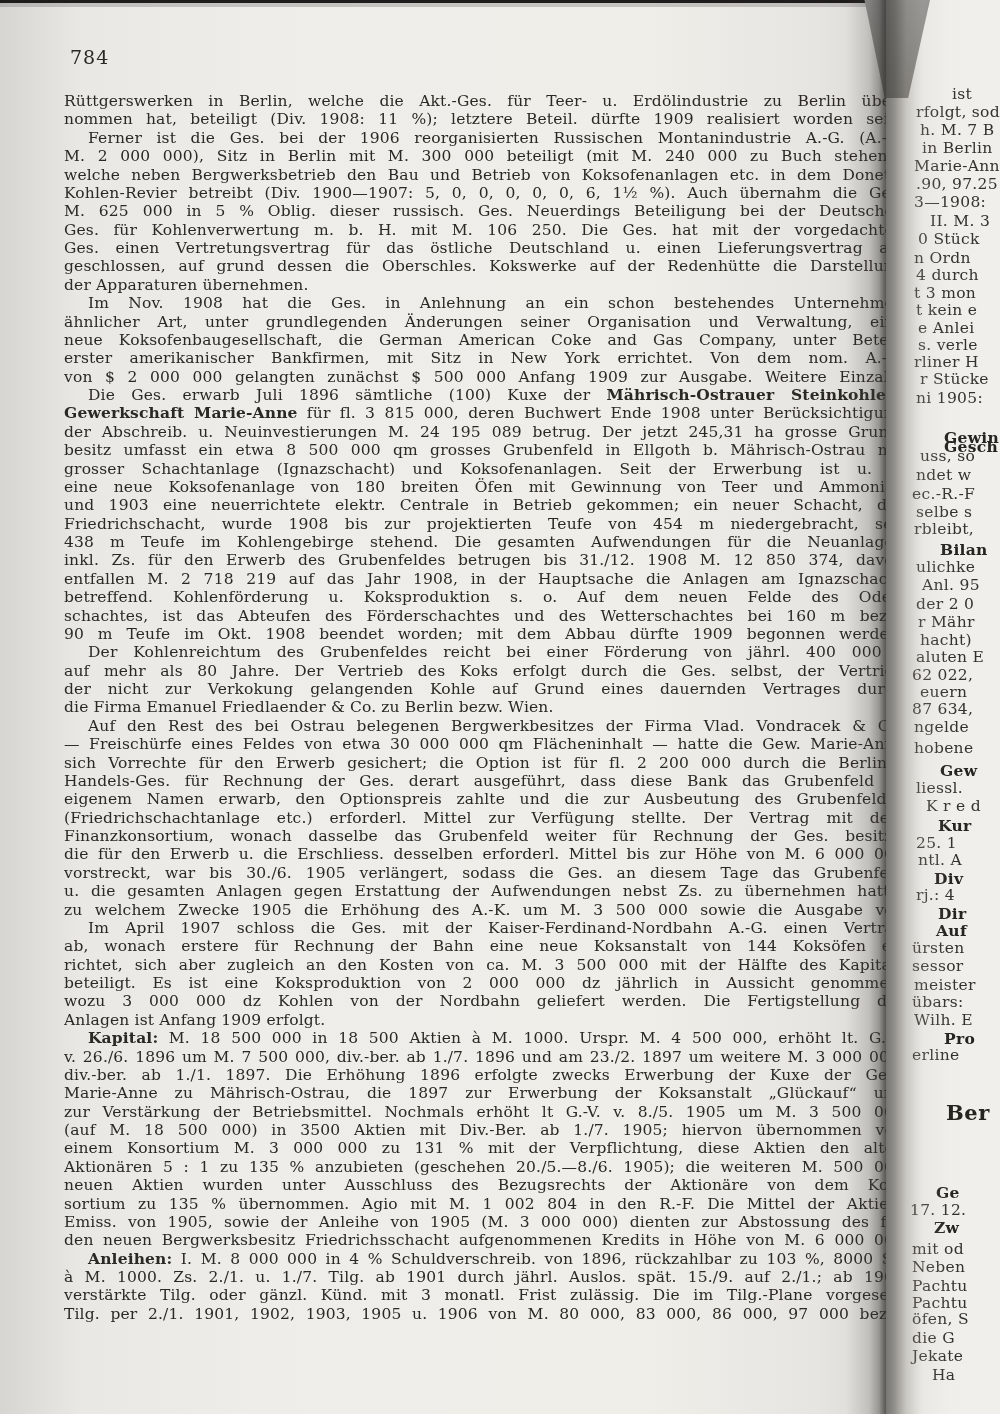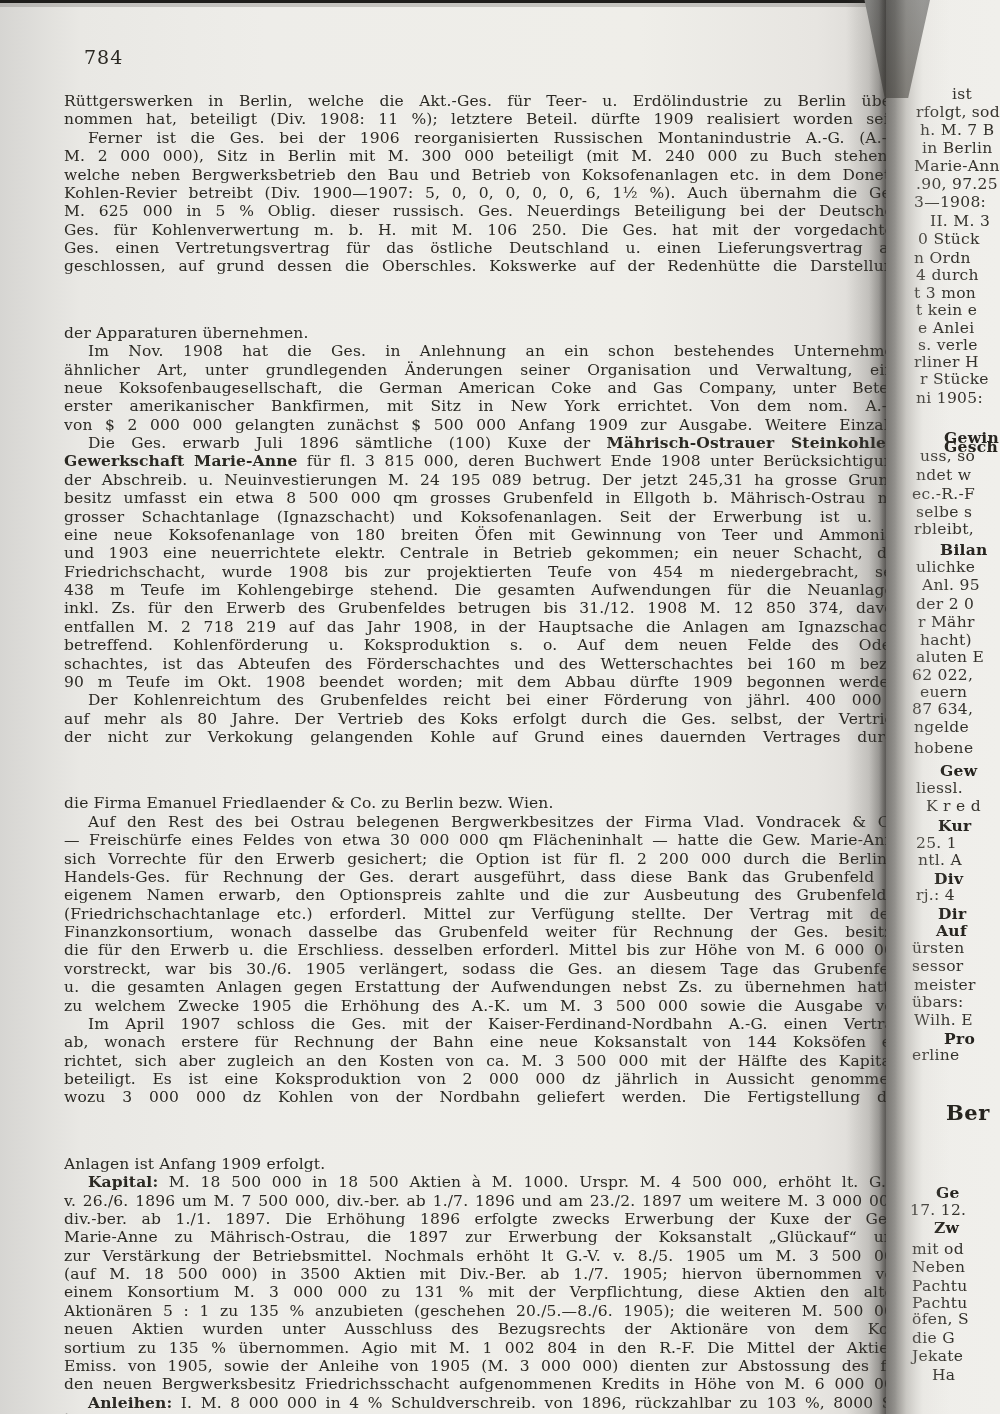--- a/index.html
+++ b/index.html
@@ -5,29 +5,29 @@
   html,body{margin:0;padding:0;background:#b9b9b7;}
   #scan{position:relative;width:1000px;height:1414px;overflow:hidden;
         font-family:"DejaVu Serif","Liberation Serif",serif;color:var(--ink,#2b2923);}
   
   #left-page{position:absolute;left:0;top:0;width:888px;height:1414px;
     background:linear-gradient(90deg,#d6d5d2 0%,#e9e8e4 9%,#eeede9 30%,#efeee9 72%,#e7e5e1 92%,#d9d7d3 100%);}
   #top-edge-line{position:absolute;left:0;top:0;width:874px;height:3px;background:#1e1d1b;}
   #top-edge-soft{position:absolute;left:0;top:3px;width:874px;height:4px;background:rgba(120,118,114,.35);}
   
   #header-row{position:absolute;left:68px;top:46px;width:838px;height:28px;}
-  #page-number{position:absolute;left:16px;top:0;font-size:19px;letter-spacing:1px;}
+  #page-number{position:absolute;left:2px;top:0;font-size:19px;letter-spacing:1px;}
   #page-title{position:absolute;left:0;top:2px;width:100%;text-align:center;
     font-size:18px;letter-spacing:2.5px;}
   
   #text-block{position:absolute;left:64px;top:92px;width:840px;}
   .line{height:18.38px;line-height:18.38px;font-size:15.5px;letter-spacing:.15px;
         text-align:justify;text-align-last:justify;white-space:normal;overflow:hidden;}
   .line.indent{padding-left:24px;}
-  .line.natural{text-align:left;text-align-last:left;margin-top:48px;}
+  .line.natural{text-align:left;text-align-last:left;}
   .b{font-weight:bold;}
   
   #right-page{position:absolute;left:886px;top:0;width:114px;height:1414px;
     background:linear-gradient(90deg,#c9c7c3 0%,#e3e1dd 10%,#efeeea 26%,#f0efeb 100%);}
   .frag{position:absolute;white-space:nowrap;font-size:15.5px;line-height:17px;color:#34322c;letter-spacing:.3px;}
   .frag.b{font-weight:bold;color:#26241f;}
   .frag.big{font-size:21px;letter-spacing:.6px;}
   
   #gutter-wedge{position:absolute;left:852px;top:0;width:78px;height:98px;
     background:linear-gradient(180deg,#8f8f8d,#7b7974);

